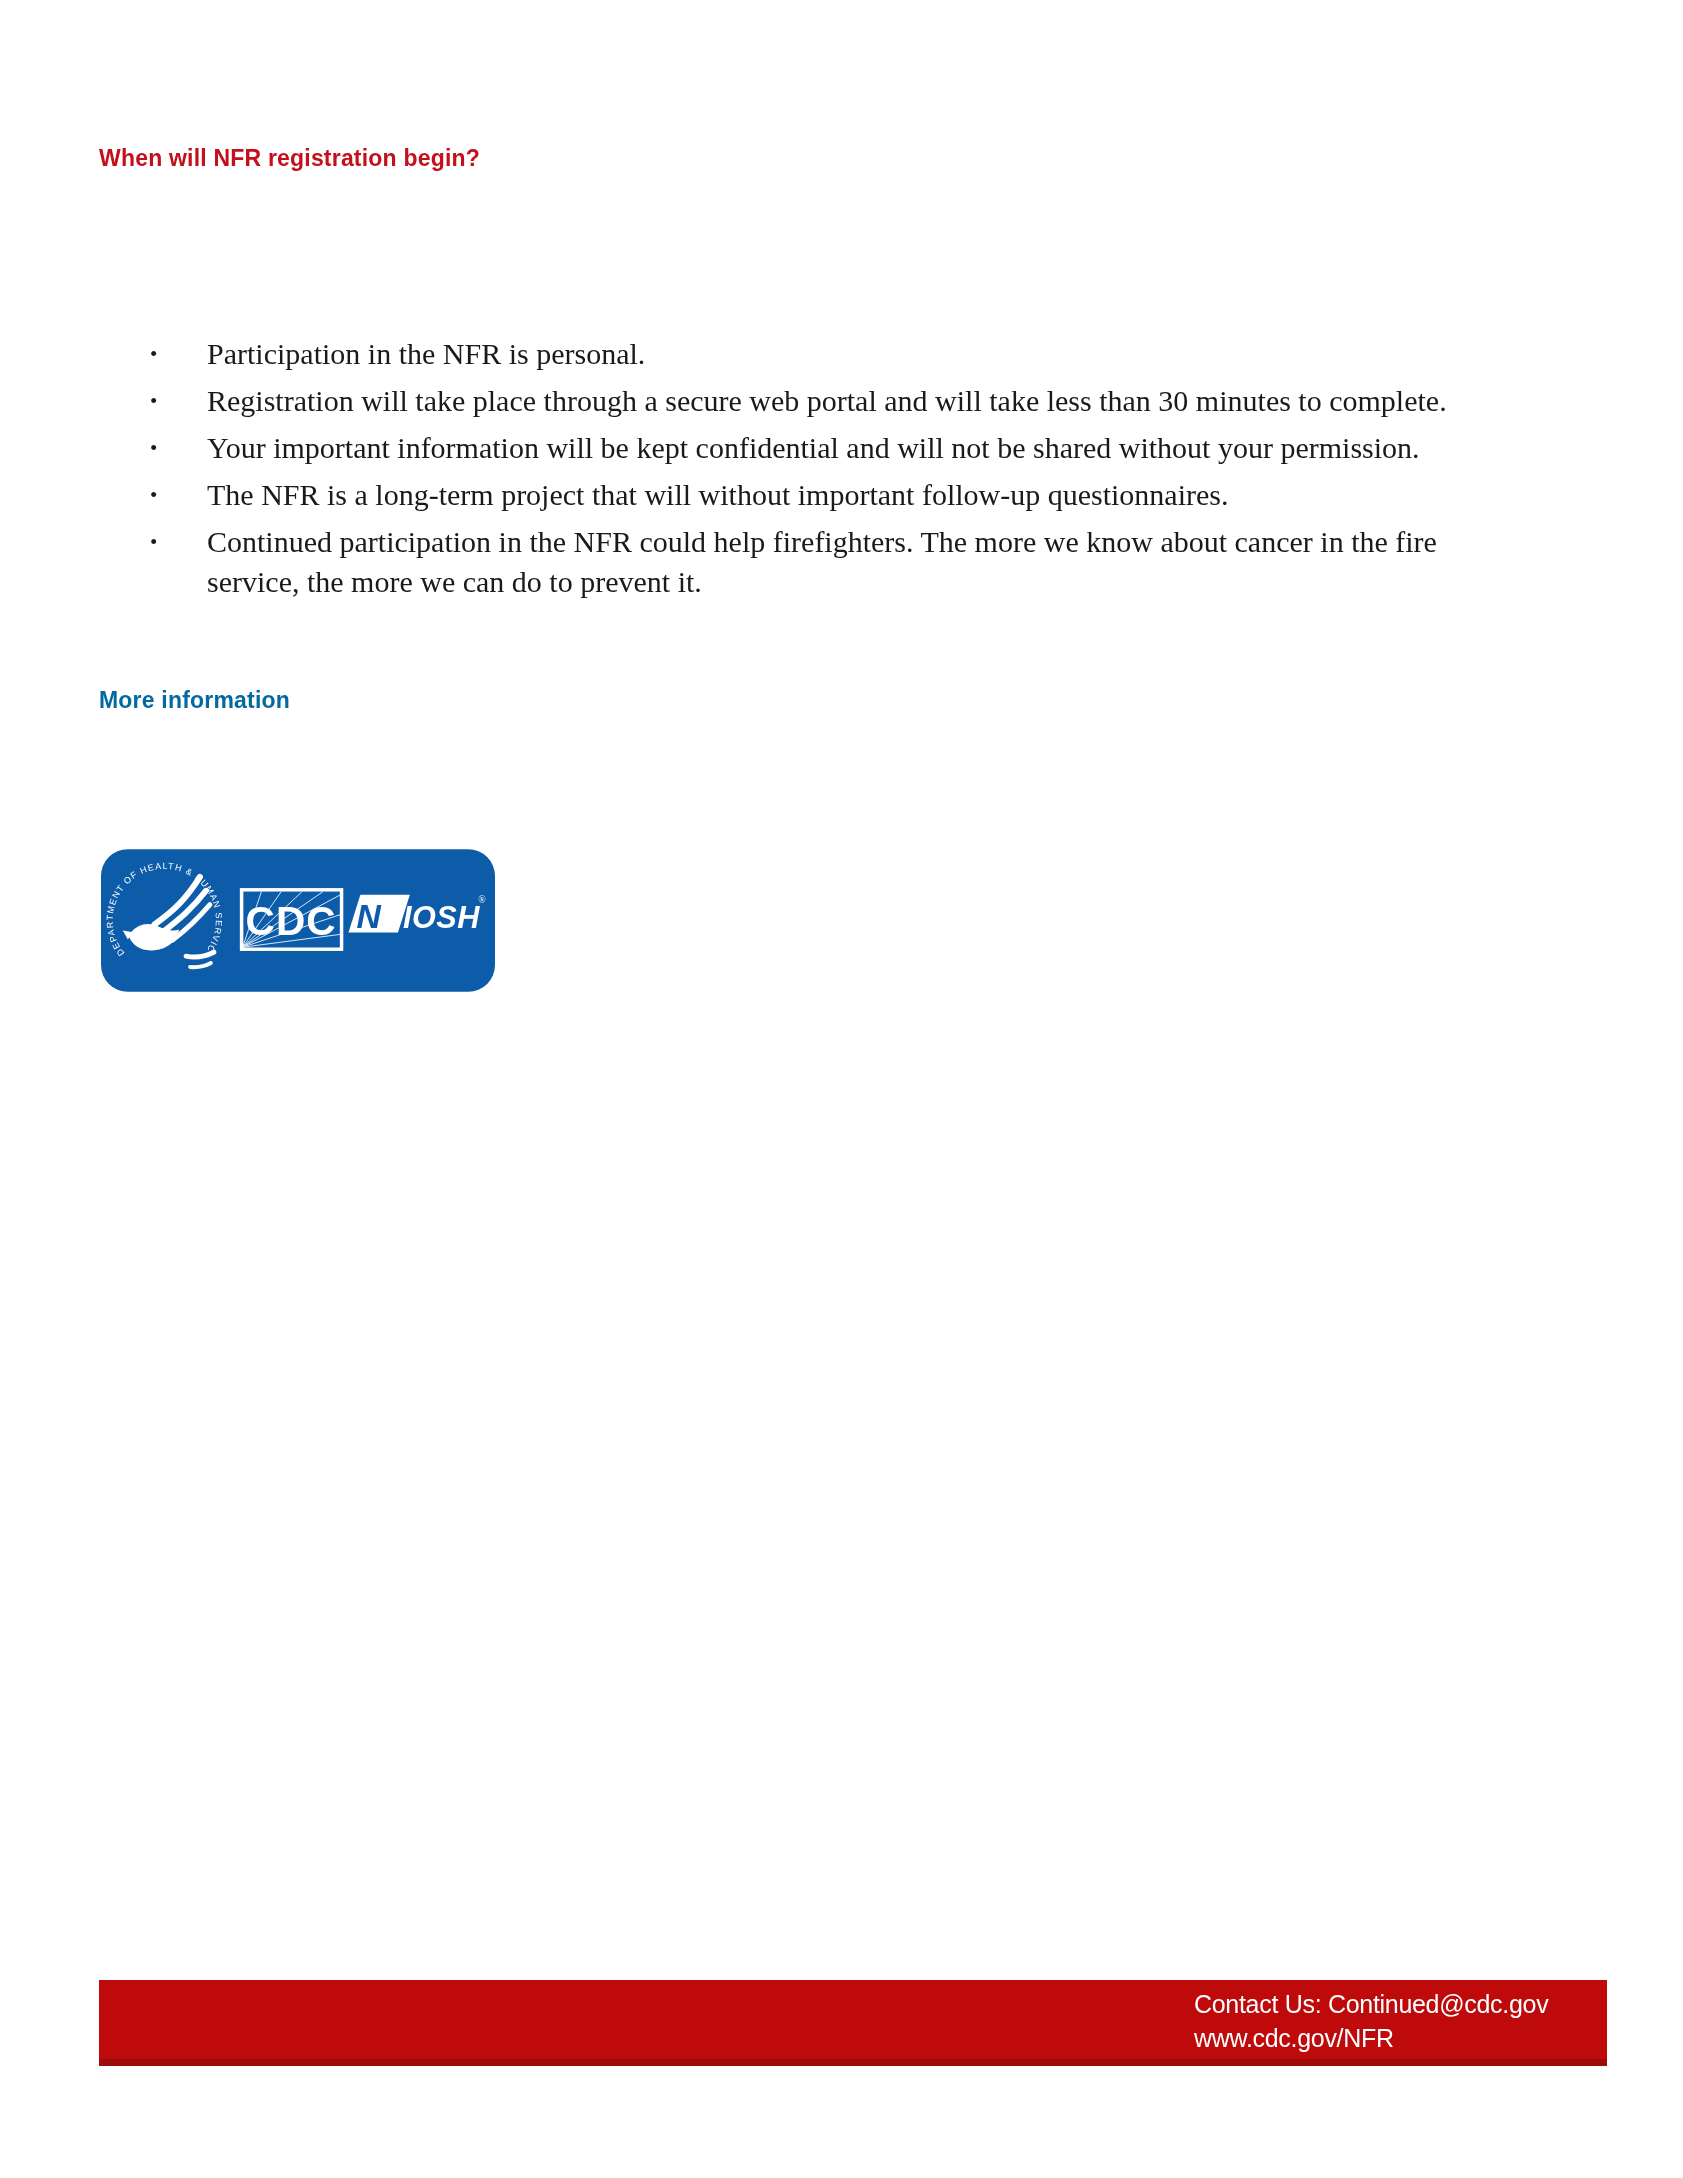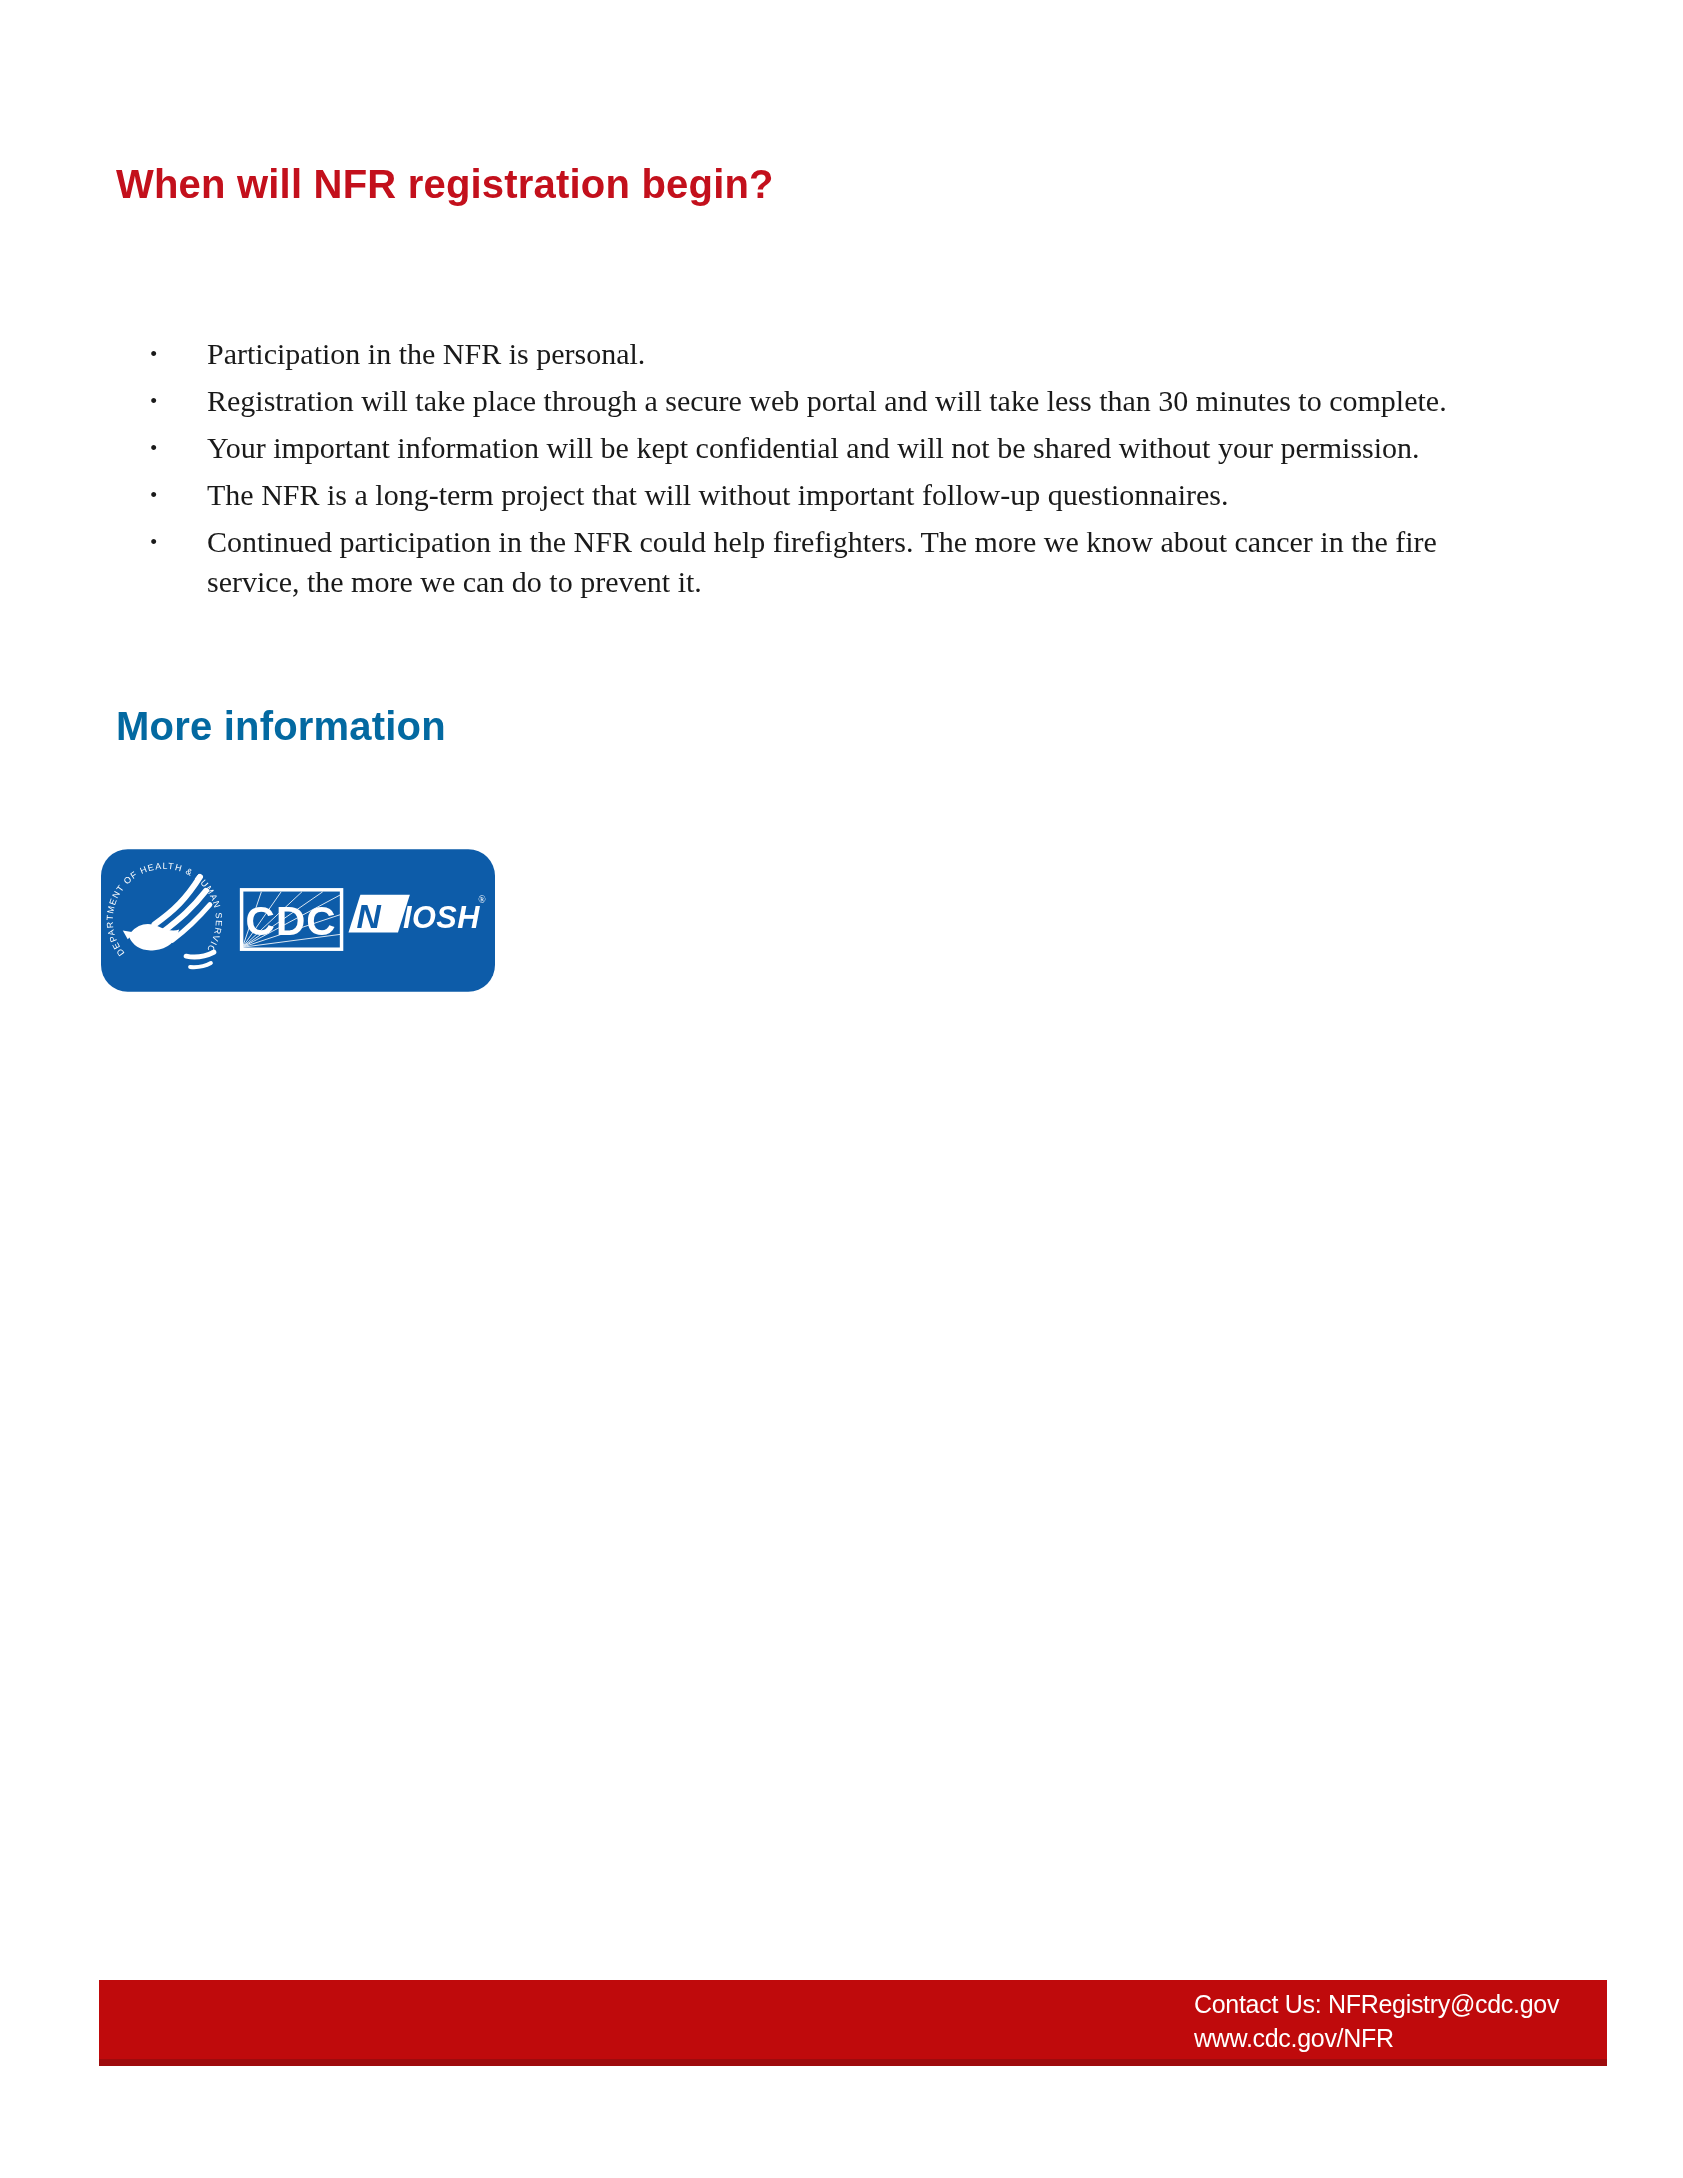--- a/index.html
+++ b/index.html
@@ -1,23 +1,23 @@
 <!DOCTYPE html>
 <html><head>
 <meta charset="utf-8">
 <style>
   html, body { margin:0; padding:0; background:#ffffff; }
   .page {
     position:relative; width:1683px; height:2178px; background:#ffffff;
     font-family:"Liberation Serif", serif; overflow:hidden;
   }
   .red-heading {
-    position:absolute; margin:17px;
+    position:absolute; margin:0;
     font-family:"Liberation Sans", sans-serif;
-    font-weight:bold; font-size:40px; letter-spacing:0.2px;
+    font-weight:bold; font-size:23px; letter-spacing:0.2px;
   }
   #h1 { left:99px; top:145px; }
   #h2 { left:99px; top:283px; }
   #h3 { left:99px; top:687px; }
   .bodytext {
     position:absolute; margin:0; font-size:30px; color:#1a1a1a; line-height:40px;
   }
   #p1 { left:99px; top:192px; }
   #p2 { left:99px; top:730px; width:1445px; }
   .bullets {
@@ -117,19 +117,19 @@
         <polygon points="262,46 312,46 300,84 250,84" fill="#ffffff"></polygon>
         <text x="258" y="80" font-family="Liberation Sans, sans-serif" font-weight="bold" font-style="italic" font-size="34" fill="#0d5ca9">N</text>
         <text x="305" y="80" font-family="Liberation Sans, sans-serif" font-weight="bold" font-style="italic" font-size="31" fill="#ffffff" letter-spacing="0.5">IOSH</text>
         <text x="381" y="54" font-size="10" fill="#ffffff">®</text>
       </g>
     </svg>
   </div>
 
   <div class="footer" style="background-color: rgb(191, 10, 12);">
     <div class="footer-text">
-      <div>Contact Us: NFRegistry@cdc.gov</div>
+      <div>Contact Us: Continued@cdc.gov</div>
       <div>www.cdc.gov/NFR</div>
     </div>
   </div>
 
 </div>
 
 
 </body></html>

